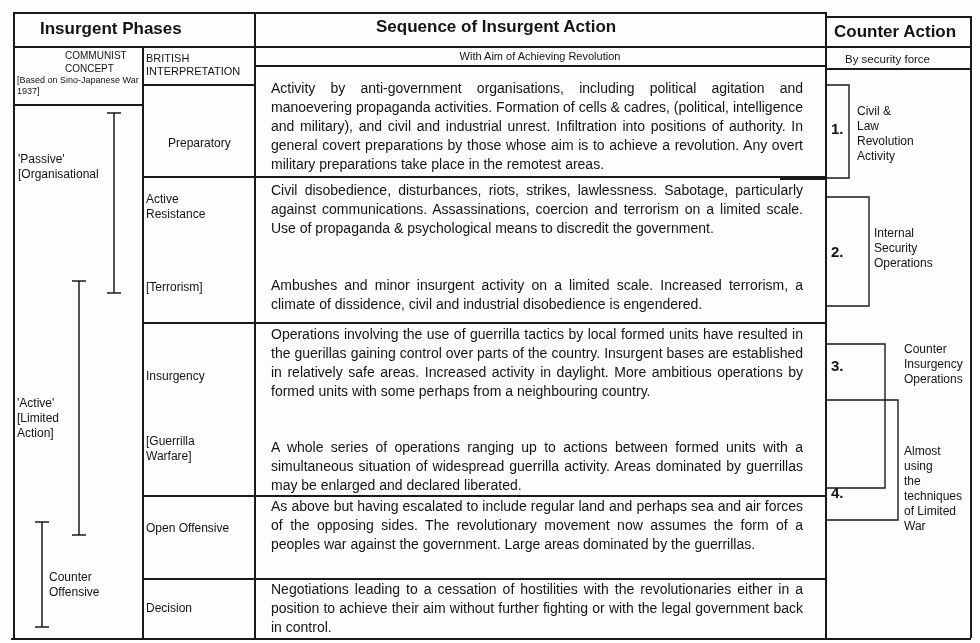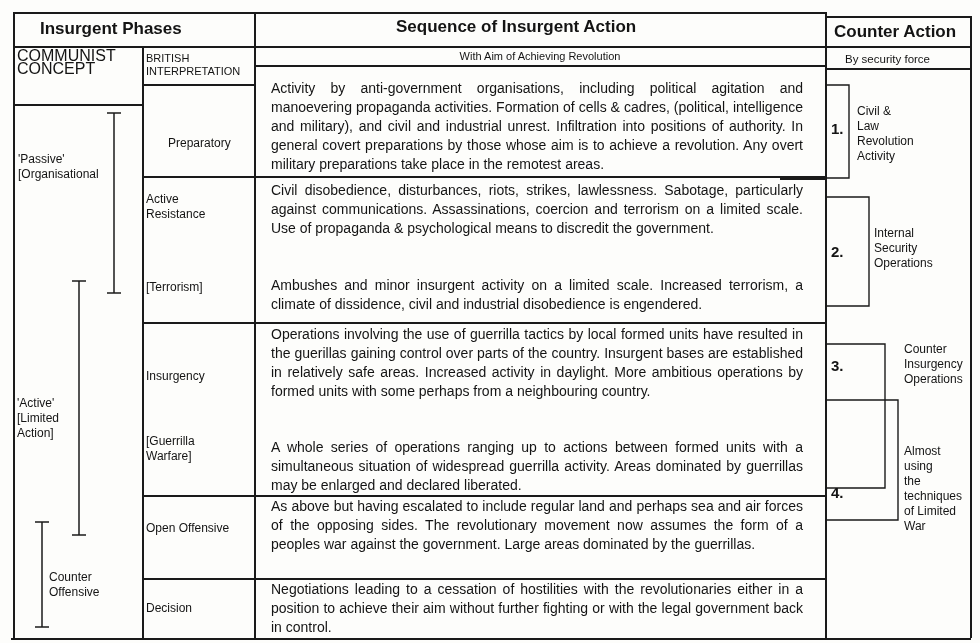--- a/index.html
+++ b/index.html
@@ -36,27 +36,28 @@
 <div class="ln h" style="left:825px;top:68px;width:146px;"></div>
 <div class="ln h" style="left:13px;top:104px;width:130px;"></div>
 <div class="ln h" style="left:142px;top:84px;width:113px;"></div>
 
 <div class="ln h" style="left:142px;top:176px;width:684px;"></div>
 <div class="ln h" style="left:142px;top:322px;width:684px;"></div>
 <div class="ln h" style="left:142px;top:495px;width:684px;"></div>
 <div class="ln h" style="left:142px;top:578px;width:684px;"></div>
 
 <div class="abs title" style="left:40px;top:19px;">Insurgent Phases</div>
-<div class="abs title" style="left:396px;top:17px;">Sequence of Insurgent Action</div>
+<div class="abs title" style="left:376px;top:17px;">Sequence of Insurgent Action</div>
 <div class="abs small" style="left:0;top:50px;width:1080px;text-align:center;font-size:11px;">With Aim of Achieving Revolution</div>
 <div class="abs title" style="left:834px;top:22px;">Counter Action</div>
 <div class="abs small" style="left:845px;top:53px;font-size:11.5px;">By security force</div>
 
 <div class="abs" style="left:17px;top:49px;width:122px;">
-  <div style="font-size:16px;line-height:13px;">COMMUNIST CONCEPT</div>
+  <div style="font-size:10px;line-height:13px;margin-left:48px;">COMMUNIST CONCEPT</div>
+  <div class="tiny">[Based on Sino-Japanese War 1937]</div>
 </div>
 <div class="abs" style="left:146px;top:52px;width:106px;font-size:11px;line-height:13px;">BRITISH INTERPRETATION</div>
 
 <svg class="abs" style="left:13px;top:104px;" width="130" height="535">
   <g stroke="#1a1a1a" stroke-width="1.5">
     <line x1="101" y1="9" x2="101" y2="189"></line>
       <line x1="94" y1="9" x2="108" y2="9"></line>
       <line x1="94" y1="189" x2="108" y2="189"></line>
   </g>
   <g stroke="#1a1a1a" stroke-width="1.5">

